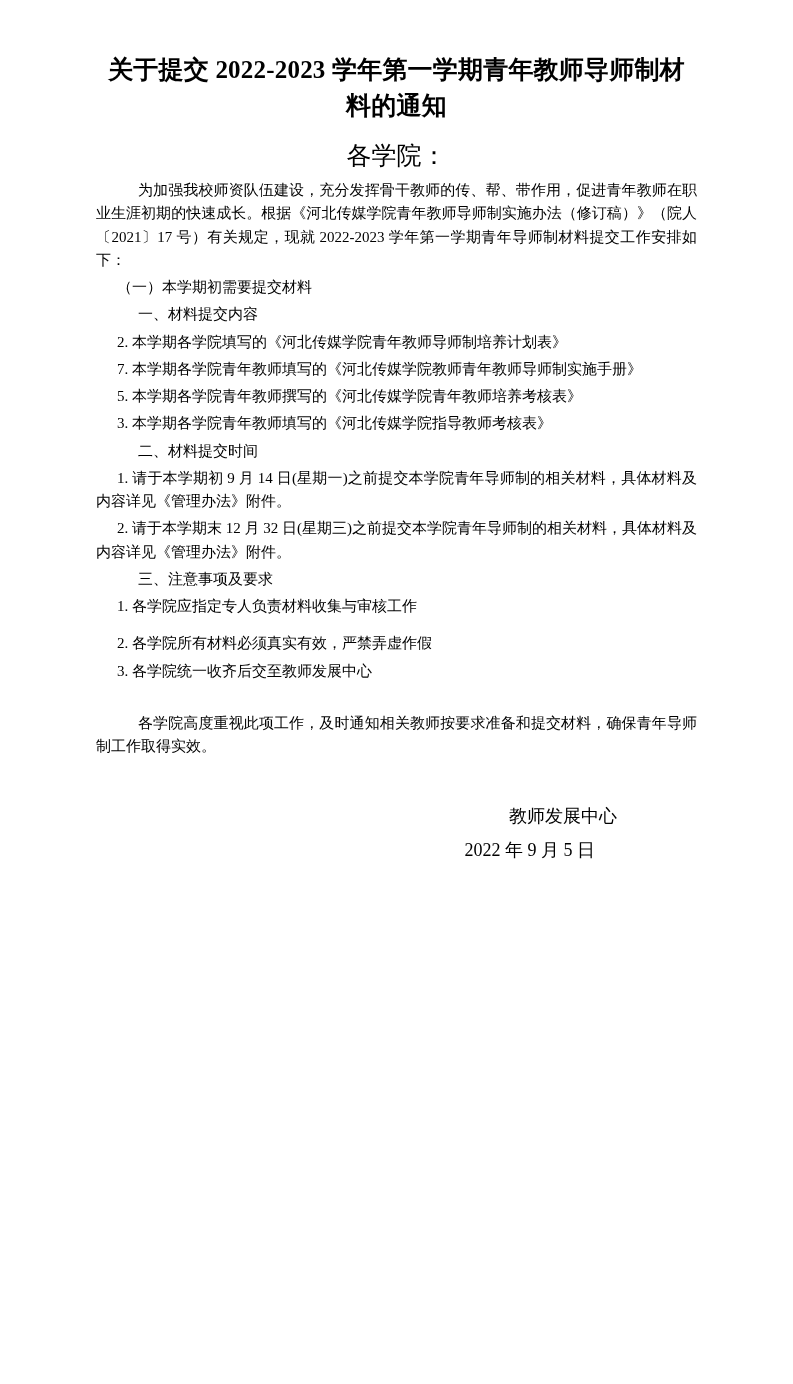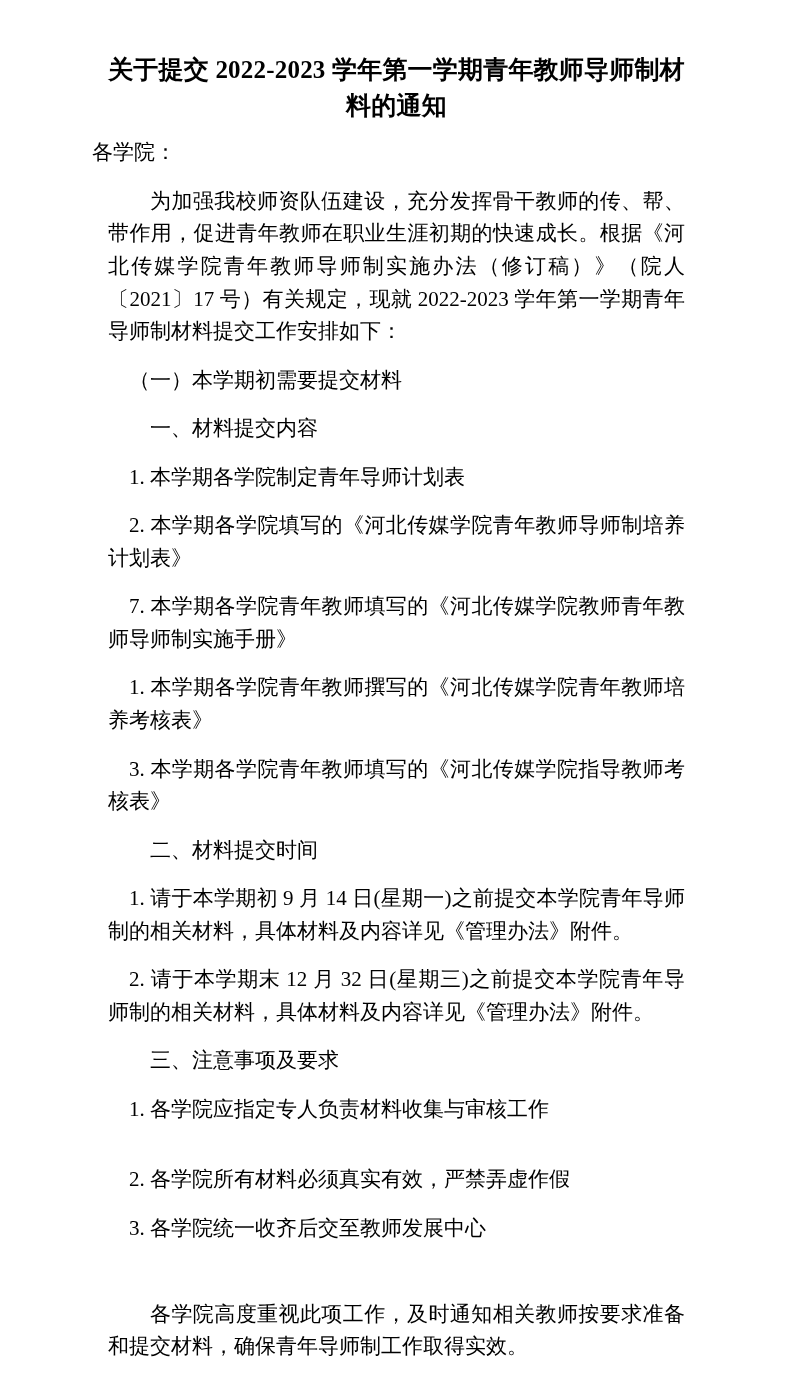--- a/index.html
+++ b/index.html
@@ -22,46 +22,47 @@
   }
   .doc-title {
     font-size: 25px;
     font-weight: bold;
     line-height: 1.42;
     text-align: center;
     margin: 8px 6px 14px 6px;
     letter-spacing: 0.2px;
   }
   .salutation {
-    font-size: 21px;
+    font-size: 25px;
     line-height: 1.52;
     margin: 0 0 2px 0;
+    text-align: center;
   }
   .para {
-    font-size: 21px;
+    font-size: 15px;
     line-height: 1.55;
-    margin: 16px;
+    margin: 4px;
     text-align: justify;
     text-justify: inter-ideograph;
   }
   .indent2 {
     text-indent: 42px;
   }
   .indent1 {
     text-indent: 21px;
   }
   .blank-line {
     height: 21px;
   }
   .gap-small {
     height: 6px;
   }
   .signature-block {
-    margin-top: 100px;
-    font-size: 21px;
+    margin-top: 42px;
+    font-size: 18px;
     line-height: 1.85;
     text-align: right;
     padding-right: 84px;
   }
   .sig-line {
     display: block;
   }
   .sig-date {
     display: block;
     padding-right: 22px;
@@ -73,24 +74,23 @@
 <div class="page">
 
   <h1 class="doc-title">关于提交 2022-2023 学年第一学期青年教师导师制材料的通知</h1>
 
   <p class="salutation">各学院：</p>
 
   <p class="para indent2">为加强我校师资队伍建设，充分发挥骨干教师的传、帮、带作用，促进青年教师在职业生涯初期的快速成长。根据《河北传媒学院青年教师导师制实施办法（修订稿）》（院人〔2021〕17 号）有关规定，现就 2022-2023 学年第一学期青年导师制材料提交工作安排如下：</p>
 
   <p class="para indent1">（一）本学期初需要提交材料</p>
   <p class="para indent2">一、材料提交内容</p>
-  <p class="para indent1">1. 本学期各学院制定青年导师计划表</p>
   <p class="para indent1">2. 本学期各学院填写的《河北传媒学院青年教师导师制培养计划表》</p>
   <p class="para indent1">7. 本学期各学院青年教师填写的《河北传媒学院教师青年教师导师制实施手册》</p>
-  <p class="para indent1">1. 本学期各学院青年教师撰写的《河北传媒学院青年教师培养考核表》</p>
+  <p class="para indent1">5. 本学期各学院青年教师撰写的《河北传媒学院青年教师培养考核表》</p>
   <p class="para indent1">3. 本学期各学院青年教师填写的《河北传媒学院指导教师考核表》</p>
 
   <p class="para indent2">二、材料提交时间</p>
   <p class="para indent1">1. 请于本学期初 9 月 14 日(星期一)之前提交本学院青年导师制的相关材料，具体材料及内容详见《管理办法》附件。</p>
   <p class="para indent1">2. 请于本学期末 12 月 32 日(星期三)之前提交本学院青年导师制的相关材料，具体材料及内容详见《管理办法》附件。</p>
 
   <p class="para indent2">三、注意事项及要求</p>
   <p class="para indent1">1. 各学院应指定专人负责材料收集与审核工作</p>
   <div class="gap-small"></div>
   <p class="para indent1">2. 各学院所有材料必须真实有效，严禁弄虚作假</p>

